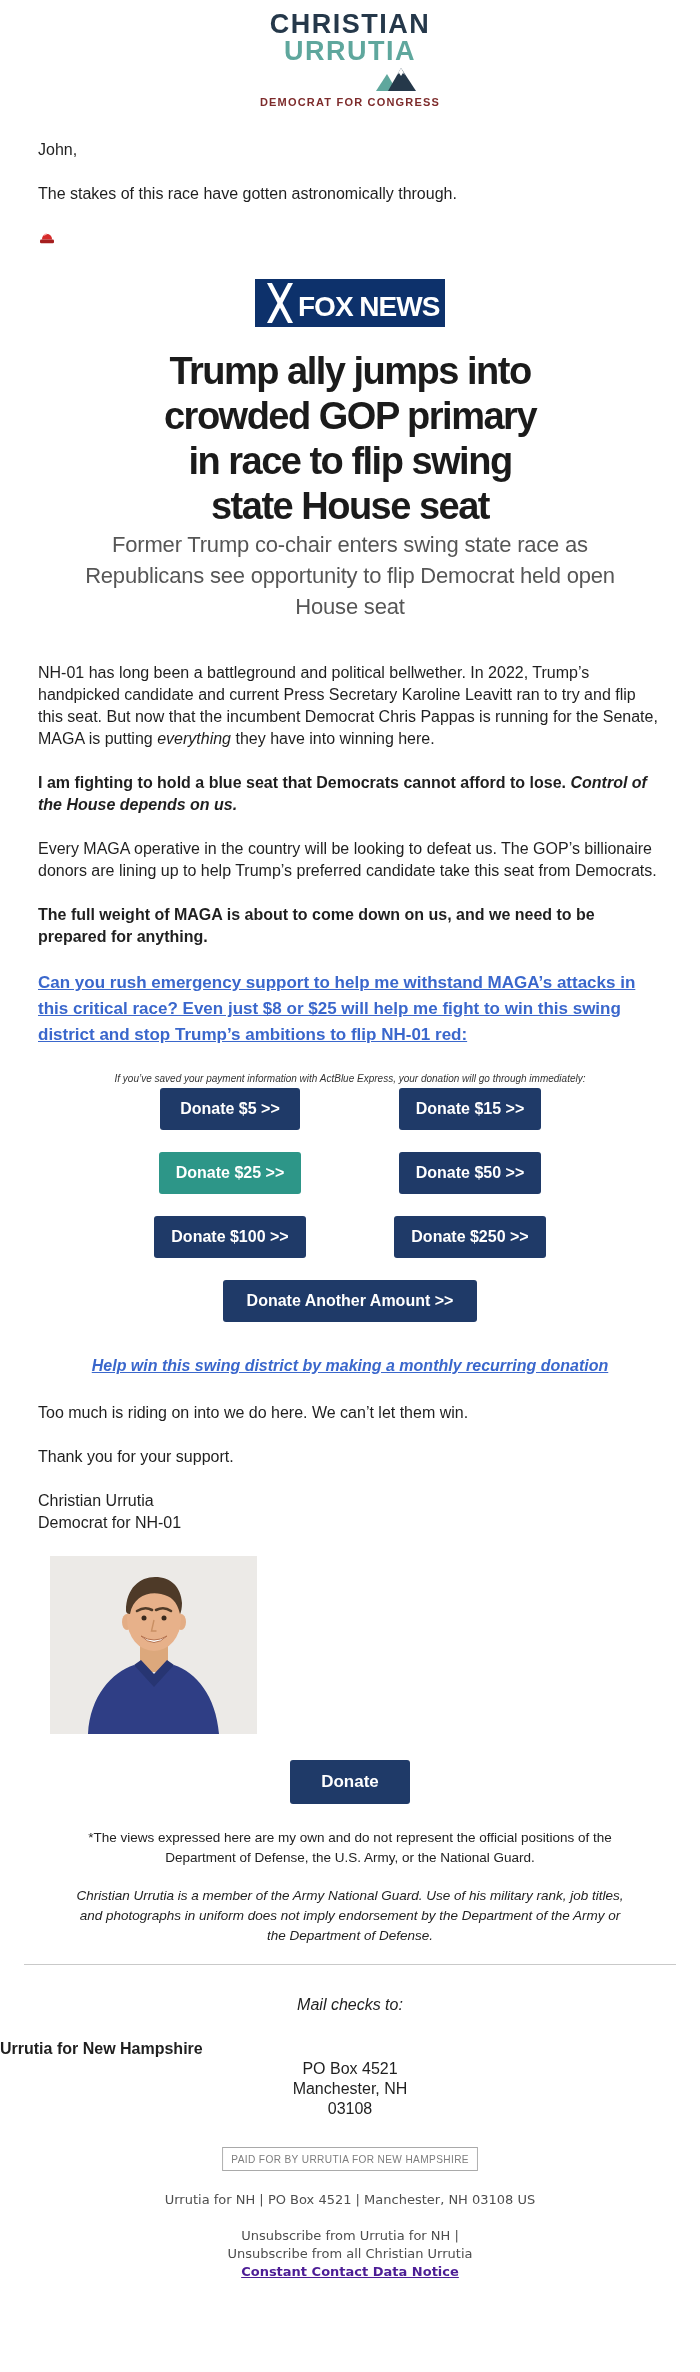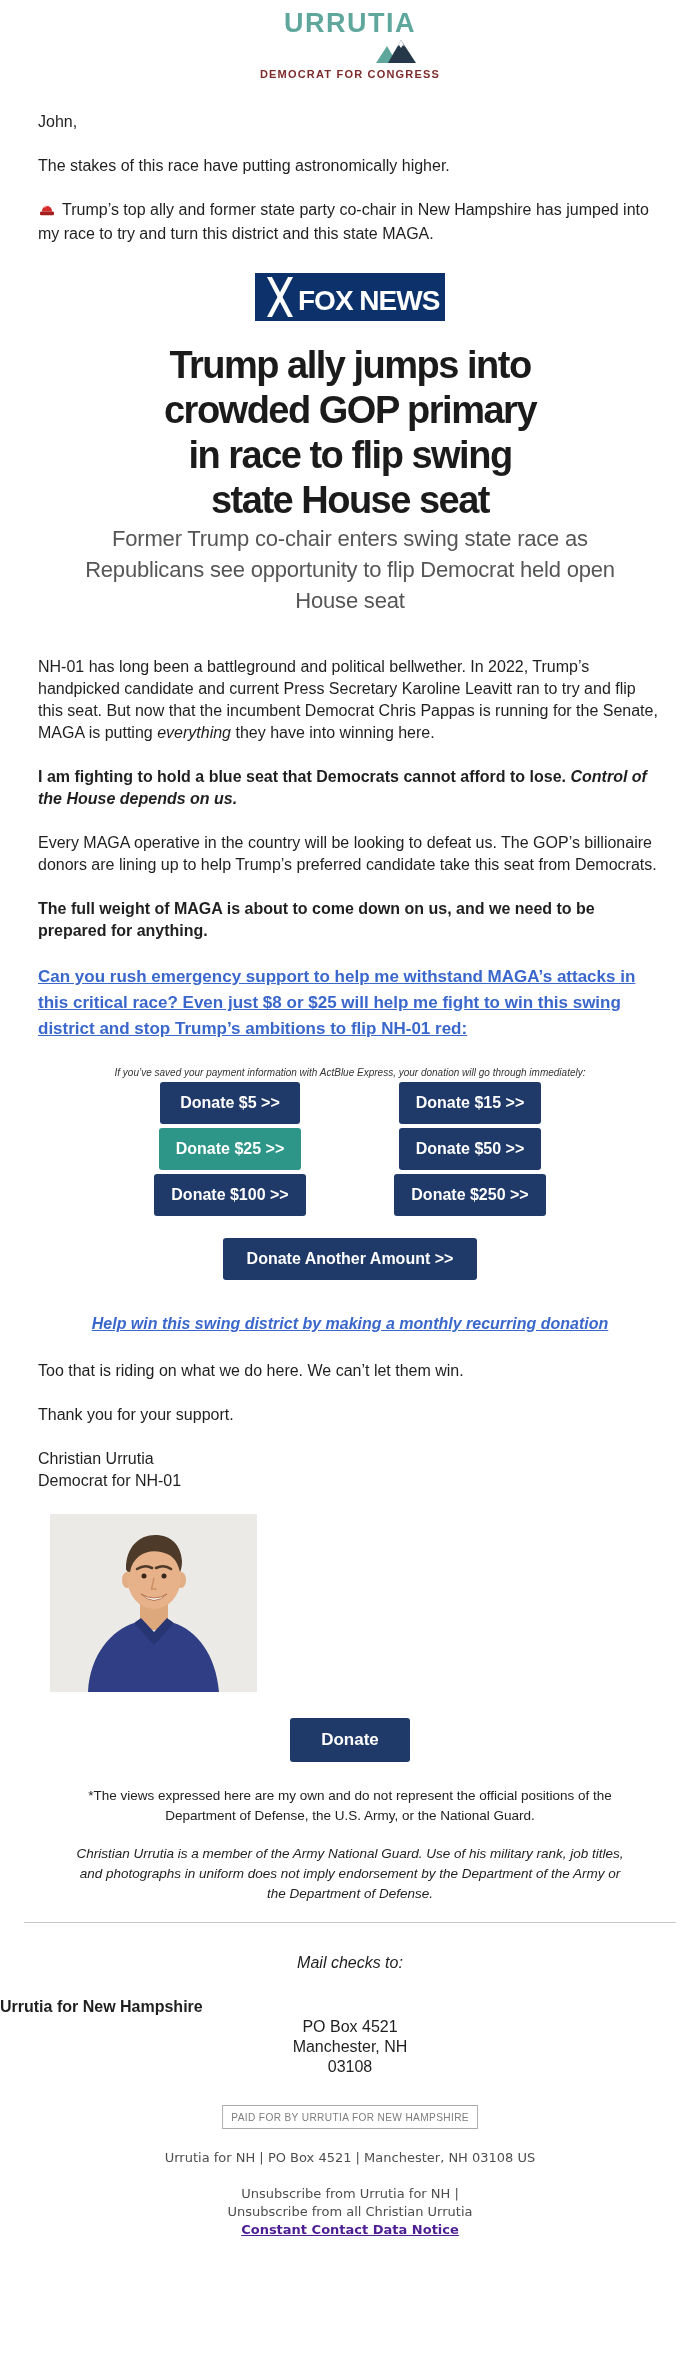--- a/index.html
+++ b/index.html
@@ -47,21 +47,21 @@
   }
 
   .actblue-note {
     text-align:center; font-style:italic; font-size:10px; line-height:18px;
     color:#333; margin:0 auto 0; width:560px;
   }
 
   
   .btn-grid {
     width:480px; margin:0 auto; display:grid; grid-template-columns:240px 240px;
-    row-gap:4px; justify-items:center;
+    row-gap:22px; justify-items:center;
   }
   .donate-btn {
     display:inline-block; background:#1f3a68; color:#ffffff; font-weight:bold;
     font-size:16px; line-height:20px; padding:11px 17px; min-width:140px;
     text-align:center; border-radius:3px; border:none; cursor:pointer;
     font-family:"Liberation Sans", sans-serif;
   }
   .donate-btn.teal { background:#2d9688; }
   .another-row { text-align:center; margin-top:22px; }
   .donate-btn.wide { padding:11px 24px; }
@@ -97,41 +97,42 @@
   .footer-address { margin-top:20px; }
   .footer-unsub { margin-top:18px; }
   .footer-link { text-decoration:underline; color:#4c1d95; cursor:pointer;font-weight:bold; }
 </style>
 </head>
 <body>
 
 <div class="email">
 
   <div class="logo-block">
+    <div class="logo-line1">CHRISTIAN</div>
     <div class="logo-line2">
       <span>URRUTIA</span>
       <span class="icon"><svg width="40" height="25" viewBox="0 0 40 25">
         <polygon points="0,25 11,8 21,25" fill="#5fa79d"></polygon>
         <polygon points="12,25 25,2 40,25" fill="#25384a"></polygon>
         <polygon points="21,9 25,2 29,9 27,7 25,10 23,7" fill="#ffffff"></polygon>
       </svg></span>
     </div>
     <div class="logo-tagline">DEMOCRAT FOR CONGRESS</div>
   </div>
 
   <div class="content">
 
     <p class="para first-para">John,</p>
-    <p class="para">The stakes of this race have putting astronomically higher.</p>
+    <p class="para">The stakes of this race have gotten astronomically through.</p>
     <p class="para">
       <span class="siren"><svg width="18" height="16" viewBox="0 0 18 16">
         <path d="M4 10 a5 5 0 0 1 10 0 l0 .6 -10 0 Z" fill="#d62b2b"></path>
         <path d="M6.2 6.4 a3.4 3.4 0 0 1 2.6 -1.6" stroke="#ffb0b0" stroke-width="1.2" fill="none"></path>
         <rect x="2" y="10.6" width="14" height="3.6" rx="1.2" fill="#a51e1e"></rect>
-      </svg></span><span>Trump’s top ally and former state party co-chair in New Hampshire has jumped into my race to try and turn this district and this state MAGA.</span>
+      </svg></span>
     </p>
 
     <div class="fox-wrap">
       <span><svg width="190" height="48" viewBox="0 0 190 48">
         <rect width="190" height="48" fill="#0d316b"></rect>
         <g fill="#ffffff">
           <polygon points="33,4 38,4 17,44 12,44"></polygon>
           <polygon points="12,4 17,4 38,44 33,44"></polygon>
           <text x="43" y="37" font-family="Liberation Sans, sans-serif" font-size="28" font-weight="bold" letter-spacing="-1">FOX NEWS</text>
         </g>
@@ -164,21 +165,21 @@
       <a class="donate-btn">Donate $50 &gt;&gt;</a>
       <a class="donate-btn">Donate $100 &gt;&gt;</a>
       <a class="donate-btn">Donate $250 &gt;&gt;</a>
     </div>
     <div class="another-row">
       <a class="donate-btn wide">Donate Another Amount &gt;&gt;</a>
     </div>
 
     <a class="recurring-link">Help win this swing district by making a monthly recurring donation</a>
 
-    <p class="para">Too that is riding on what we do here. We can’t let them win.</p>
+    <p class="para">Too much is riding on into we do here. We can’t let them win.</p>
     <p class="para">Thank you for your support.</p>
     <p class="para">
       <span class="sig-line">Christian Urrutia</span>
       <span class="sig-line">Democrat for NH-01</span>
     </p>
 
     <div class="photo-wrap">
       <svg width="207" height="178" viewBox="0 0 207 178">
         <rect width="207" height="178" fill="#eceae7"></rect>
         <rect x="90" y="86" width="28" height="30" fill="#dca87c"></rect>

